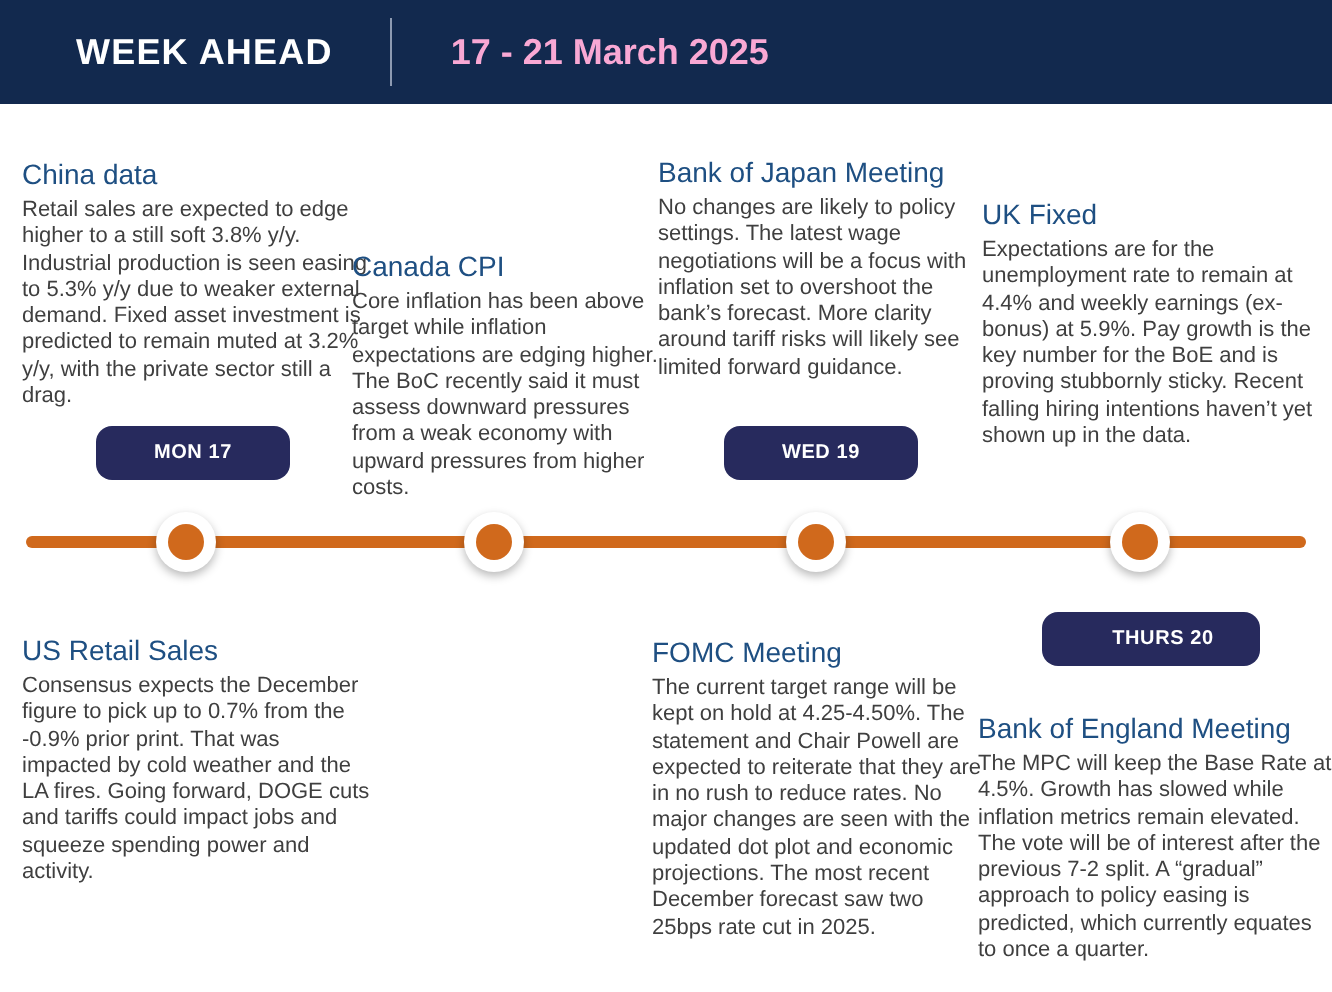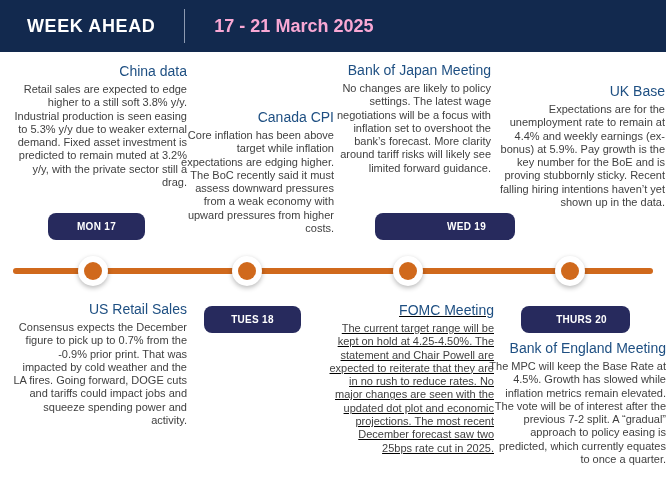--- a/index.html
+++ b/index.html
@@ -15,21 +15,21 @@
   
   .header {
     position: absolute;
     top: 0; left: 0; right: 0;
     height: 52px;
     background: var(--header-bg, #12294e);
     display: flex;
     align-items: center;
   }
   .brand {
-    margin-left: 27px;
+    margin-left: 38px;
     color: #ffffff;
     font-size: 18px;
     font-weight: bold;
     letter-spacing: 0.6px;
     white-space: nowrap;
   }
   .header-divider {
     width: 1px;
     height: 34px;
     background: #8d9ab1;
@@ -69,61 +69,62 @@
     background: var(--accent-orange, #d0691c);
   }
   .dot-1 { left: 78px; }
   .dot-2 { left: 232px; }
   .dot-3 { left: 393px; }
   .dot-4 { left: 555px; }
 
   
   .block {
     position: absolute;
-    text-align: right;
+    text-align: left;
+    margin-top: 16px;
   }
   .block-title {
     color: var(--title-blue, #1e4f82);
     font-size: 14px;
     margin-bottom: 4px;
     white-space: nowrap;
   }
   .block-body {
     color: var(--body-text, #3f3f3f);
     font-size: 11px;
     line-height: 1.21;
   }
 
   .blk-china     { left: 11px;  top: 63px;  width: 176px; }
   .blk-canada    { left: 176px; top: 109px; width: 158px; }
   .blk-boj       { left: 329px; top: 62px;  width: 162px; }
   .blk-ukjobs    { left: 491px; top: 83px;  width: 174px; }
   .blk-usretail  { left: 11px;  top: 301px; width: 176px; }
-  .blk-fomc      { left: 326px; top: 302px; width: 168px; text-decoration: underline; }
+  .blk-fomc      { left: 326px; top: 302px; width: 168px; }
   .blk-boe       { left: 489px; top: 340px; width: 177px; }
 
   
   .day-badge {
     position: absolute;
     width: 97px;
     height: 27px;
     background: var(--badge-bg, #272a5d);
     border-radius: 8px;
     color: #ffffff;
     font-size: 10px;
     font-weight: bold;
     letter-spacing: 0.3px;
     display: flex;
     align-items: center;
     justify-content: center;
     white-space: nowrap;
   }
   .badge-mon   { left: 48px;  top: 213px; }
   .badge-tues  { left: 204px; top: 306px; }
-  .badge-wed   { left: 375px; top: 213px; padding-left: 43px; }
+  .badge-wed   { left: 362px; top: 213px; }
   .badge-thurs { left: 521px; top: 306px; padding-left: 12px; }
 </style>
 </head>
 <body>
 
 <div class="canvas">
 
   <div class="header">
     <span class="brand">WEEK AHEAD</span>
     <span class="header-divider"></span>
@@ -139,26 +140,25 @@
     <div class="block-title">Bank of Japan Meeting</div>
     <div class="block-body">No changes are likely to policy settings. The latest wage negotiations will be a focus with inflation set to overshoot the bank’s forecast. More clarity around tariff risks will likely see limited forward guidance.</div>
   </div>
 
   <div class="block blk-canada">
     <div class="block-title">Canada CPI</div>
     <div class="block-body">Core inflation has been above target while inflation expectations are edging higher. The BoC recently said it must assess downward pressures from a weak economy with upward pressures from higher costs.</div>
   </div>
 
   <div class="block blk-ukjobs">
-    <div class="block-title">UK Base</div>
+    <div class="block-title">UK Fixed</div>
     <div class="block-body">Expectations are for the unemployment rate to remain at 4.4% and weekly earnings (ex-bonus) at 5.9%. Pay growth is the key number for the BoE and is proving stubbornly sticky. Recent falling hiring intentions haven’t yet shown up in the data.</div>
   </div>
 
   <div class="day-badge badge-mon">MON 17</div>
-  <div class="day-badge badge-tues">TUES 18</div>
   <div class="day-badge badge-wed">WED 19</div>
   <div class="day-badge badge-thurs">THURS 20</div>
 
   <div class="timeline-line"></div>
   <div class="timeline-dot dot-1">
       <span class="dot-core"></span>
     </div>
   <div class="timeline-dot dot-2">
       <span class="dot-core"></span>
     </div>

